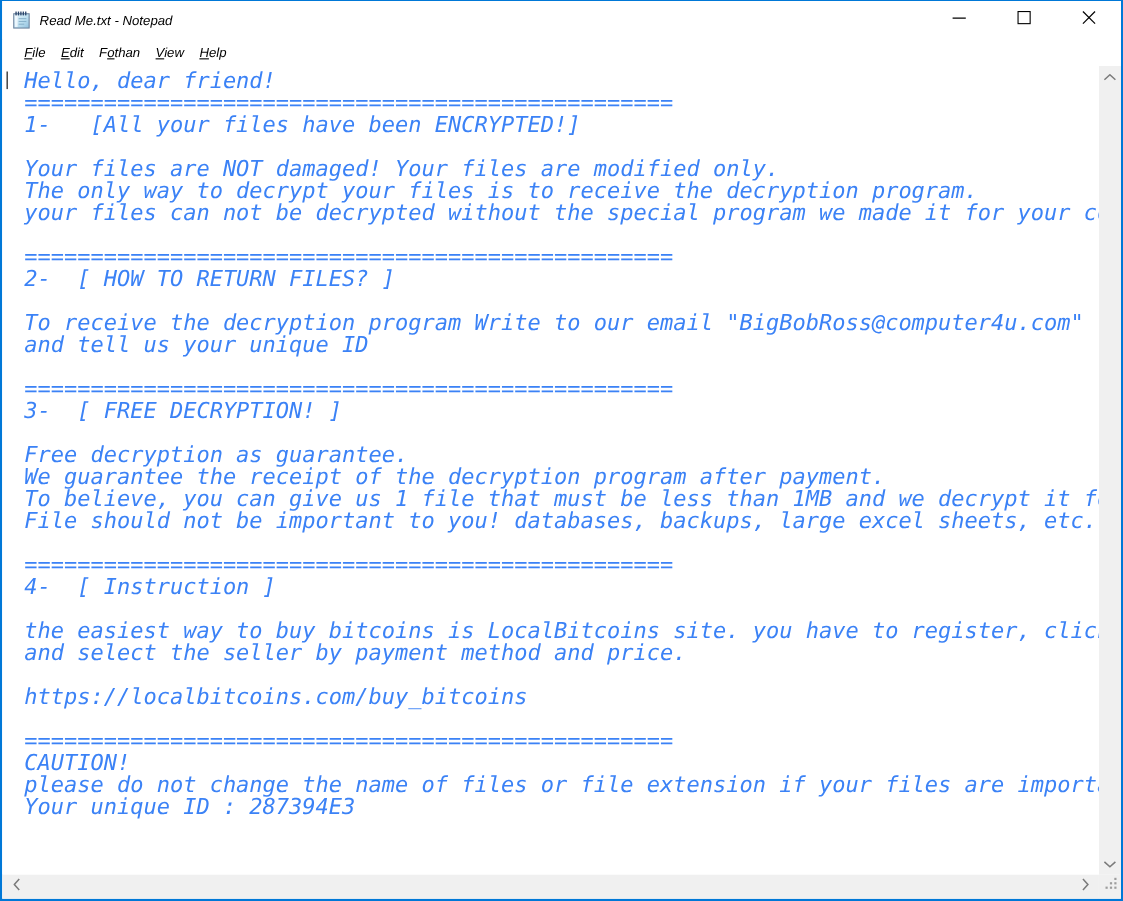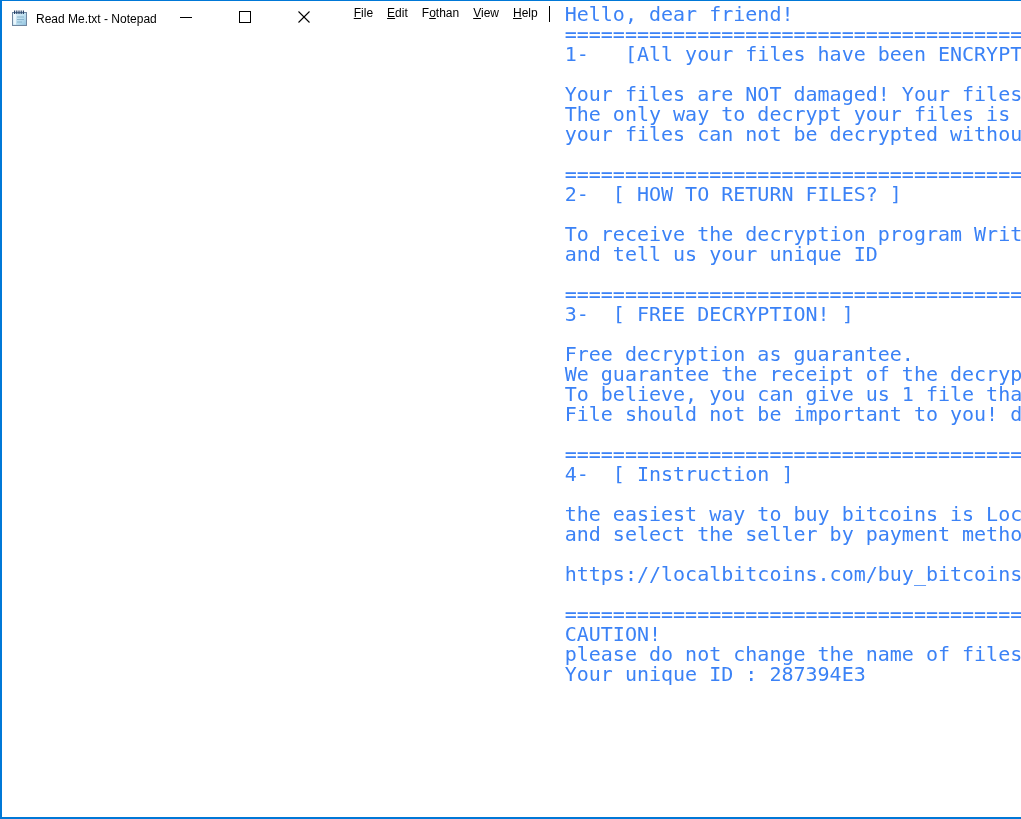--- a/index.html
+++ b/index.html
@@ -1,20 +1,21 @@
 <!DOCTYPE html>
 <html><head>
 <meta charset="utf-8">
 <style>
   html,body{margin:0;padding:0;background:#e8e8e8;}
   .window{
     position:relative;width:1021px;height:819px;box-sizing:border-box;
     border:2px solid #0078d7;border-top-width:1px;background:#ffffff;
-    display:flex;flex-direction:row;
+    display:flex;flex-direction:column;
     font-family:"Liberation Sans", sans-serif;
+    font-style:italic;
   }
   
   .titlebar{height:35px;flex:0 0 35px;display:flex;align-items:center;background:#ffffff;}
   .title-left{display:flex;align-items:center;margin-left:8px;}
   .app-icon{width:19px;height:19px;display:inline-block;}
   .title-text{margin-left:7px;font-size:12px;color:#000;white-space:nowrap;}
   .caption-buttons{margin-left:auto;display:flex;height:100%;}
   .cap-btn{width:59px;height:100%;display:flex;align-items:center;justify-content:center;background:#ffffff;}
   
   .menubar{height:24px;flex:0 0 24px;display:flex;align-items:center;background:#ffffff;padding-left:13px;}

